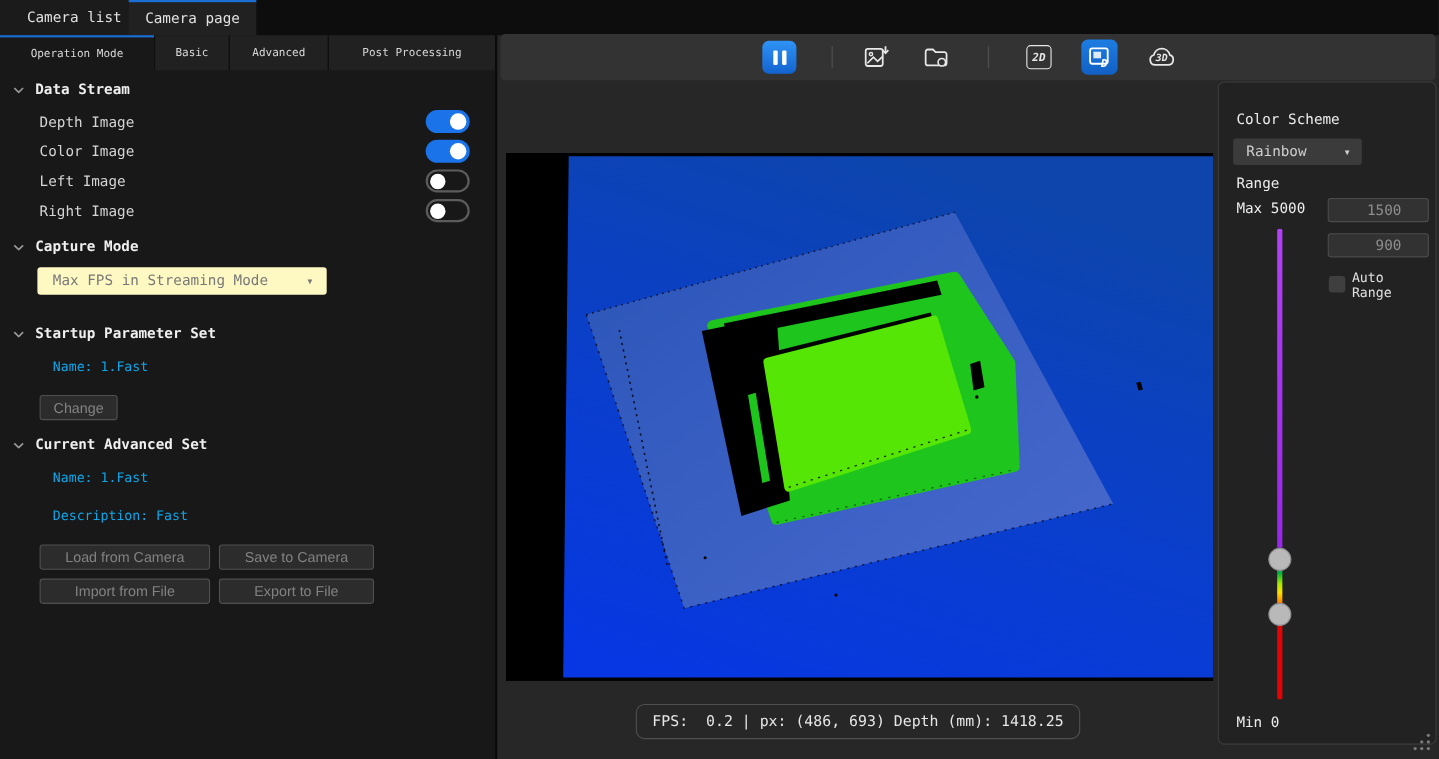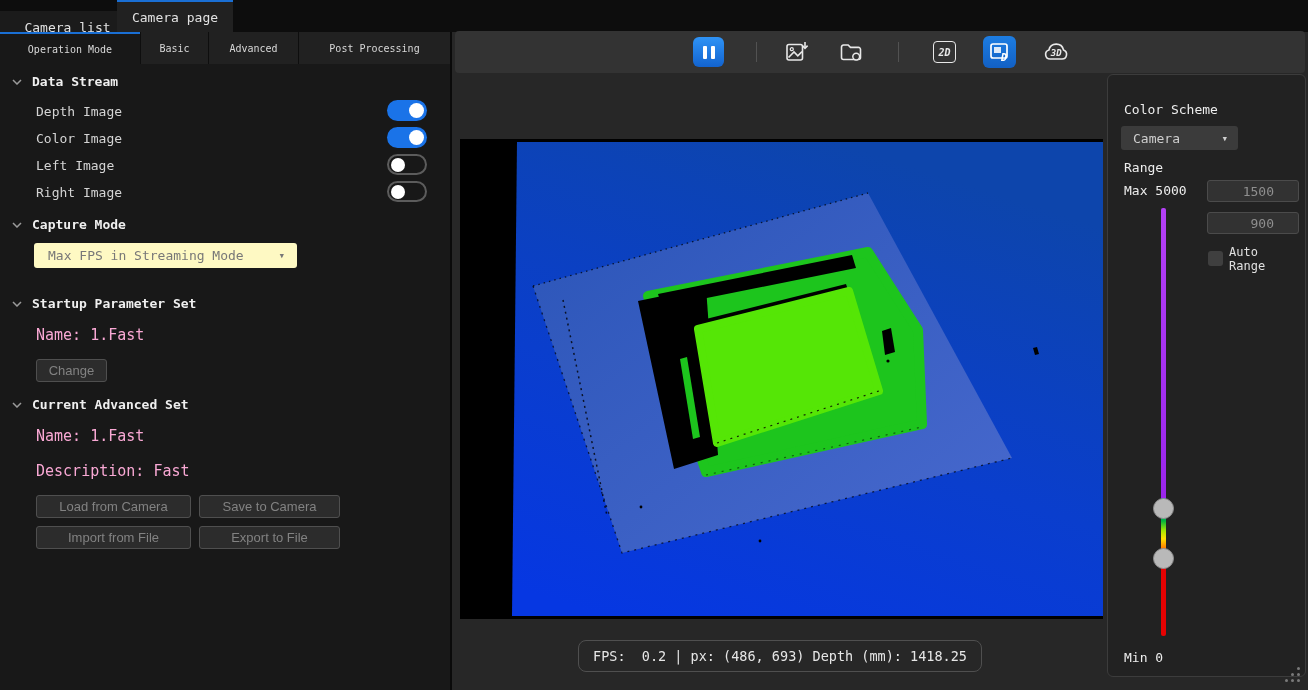--- a/index.html
+++ b/index.html
@@ -4,40 +4,40 @@
 <style>
   * { box-sizing: border-box; margin: 0; padding: 0; }
   html,body { width:1308px; height:690px; background:#272727; overflow:hidden;
     font-family:"DejaVu Sans Mono", monospace; }
   .app { position:relative; width:1308px; height:690px; background:#272727; }
 
   
   .titlebar { position:absolute; left:0; top:0; width:1308px; height:32px; background:#0d0d0d; }
   .ttab { position:absolute; top:0; height:32px; display:flex; align-items:center; justify-content:center;
     color:#e2e2e2; font-size:13px; cursor:default; }
-  .ttab.t0 { left:0; width:135px; background:#1b1b1b;margin-top:11px; }
+  .ttab.t0 { left:0; width:135px; background:#1b1b1b; }
   .ttab.t1 { left:117px; width:116px; background:#212121; border-top:2px solid #1a6fd4; }
 
   
   .sidebar { position:absolute; left:0; top:32px; width:452px; height:658px; background:#181818;
     border-right:2px solid #0a0a0a; }
   .subtabs { position:absolute; left:0; top:0; width:450px; height:32px; background:#141414; }
   .stab { position:absolute; top:0; height:32px; display:flex; align-items:center; justify-content:center;
     color:#d8d8d8; font-size:10px; background:#212121; border-left:1px solid #0e0e0e; }
   .stab.active { background:#181818; border-top:2px solid #1a6fd4; border-left:none; }
   .stab.s0 { left:0; width:140px; }
   .stab.s1 { left:140px; width:68px; }
   .stab.s2 { left:208px; width:90px; }
   .stab.s3 { left:298px; width:152px; }
 
   .sec-head { position:absolute; left:12px; display:flex; align-items:center; gap:10px;
     color:#efefef; font-size:13px; font-weight:bold; }
   .sec-head svg { flex:0 0 auto; }
   .row-label { position:absolute; left:36px; color:#d4d4d4; font-size:13px; }
-  .muted { position:absolute; left:36px; color:#f9a8d4; font-size:15px; }
+  .muted { position:absolute; left:48px; color:#0ea5e9; font-size:12px; }
 
   .toggle { position:absolute; left:387px; width:40px; height:21px; border-radius:11px; cursor:pointer; }
   .toggle.on { background:#1a73e8; }
   .toggle.on .knob { position:absolute; right:3px; top:3px; width:15px; height:15px; border-radius:50%; background:#fff; }
   .toggle.off { background:transparent; border:2px solid #5c5c5c; }
   .toggle.off .knob { position:absolute; left:2px; top:1.5px; width:14px; height:14px; border-radius:50%; background:#fff; }
 
   .dropdown { position:absolute; display:flex; align-items:center; border-radius:3px; font-size:13px; cursor:pointer; }
   .dd-capture { left:34px; width:263px; height:25px; background:#fef9c3; color:#787878; padding-left:14px; }
   .dd-capture .dd-arrow { position:absolute; right:12px; color:#787878; font-size:11px; }
@@ -240,21 +240,21 @@
     </svg>
   </div>
 
   <div class="collapse-arrow"></div>
 
   <div class="statusbar">FPS:  0.2 | px: (486, 693) Depth (mm): 1418.25</div>
 
   <div class="panel">
     <span class="p-label" style="top:27px">Color Scheme</span>
     <div class="dropdown dd-scheme">
-      <span>Camera</span>
+      <span>Rainbow</span>
       <span class="dd-arrow">▾</span>
     </div>
     <span class="p-label" style="top:85px">Range</span>
     <span class="p-label" style="top:108px">Max 5000</span>
     <input class="p-input" style="top: 105px;" value="1500">
     <input class="p-input" style="top: 137px;" value="900">
     <div class="p-check"></div>
     <span class="p-auto" style="top:170px">Auto</span>
     <span class="p-auto" style="top:184px">Range</span>
 

